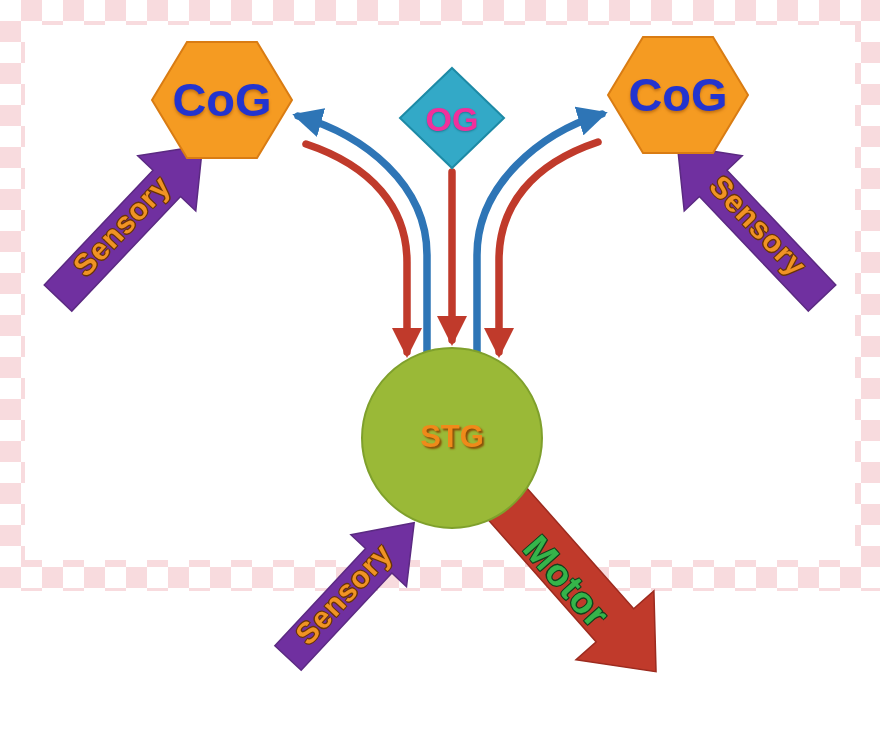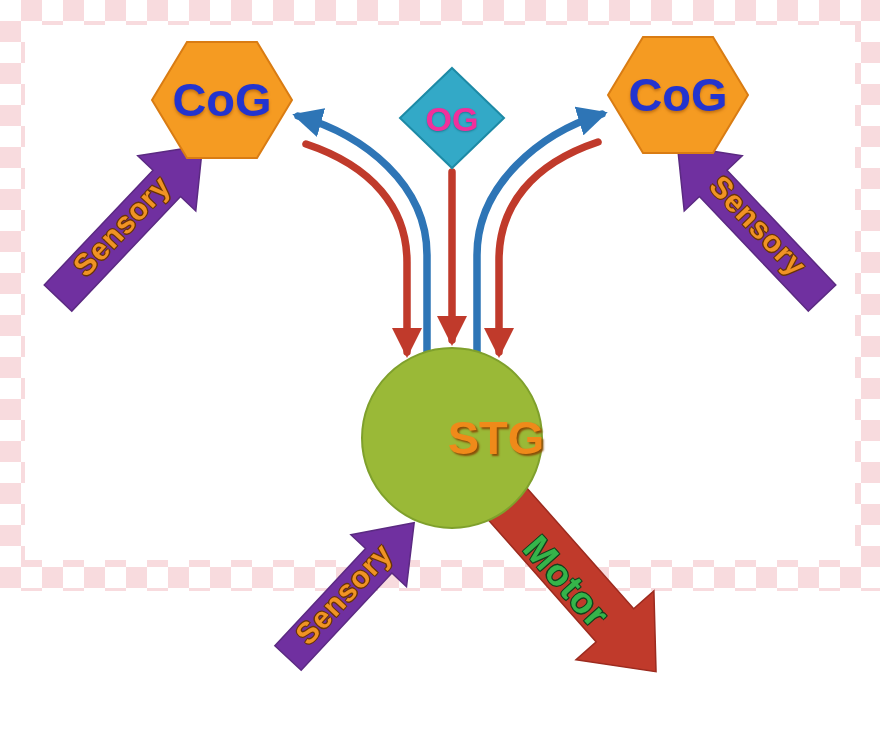--- a/index.html
+++ b/index.html
@@ -21,21 +21,21 @@
   .label{
     position:absolute;
     transform:translate(-50%,-50%);
     font-weight:bold;
     white-space:nowrap;
     font-family:"Liberation Sans",sans-serif;
     user-select:none;
   }
   .cog{color:#2334cf;font-size:47px;text-shadow:0 2px 3px rgba(150,75,0,.55);}
   .og{color:#f0309c;font-size:34px;text-shadow:0 1px 2px rgba(0,70,90,.45);}
-  .stg{color:#ef8a1a;font-size:47px;text-shadow:2px 2px 2px #8a4e08;margin-left:44px;}
+  .stg{color:#ef8a1a;font-size:31px;text-shadow:2px 2px 2px #8a4e08;}
   .sensory{
     color:#f09324;font-size:30px;letter-spacing:1px;
     text-shadow:-1px -1px 0 #6b3405,1px -1px 0 #6b3405,-1px 1px 0 #6b3405,1px 1px 0 #6b3405;
   }
   .motor{
     color:#35b44a;font-size:37px;letter-spacing:1px;
     text-shadow:-1px -1px 0 #14401c,1px -1px 0 #14401c,-1px 1px 0 #14401c,1px 1px 0 #14401c;
   }
   .rot-l{transform:translate(-50%,-50%) rotate(-46.5deg);}
   .rot-r{transform:translate(-50%,-50%) rotate(46.5deg);}

